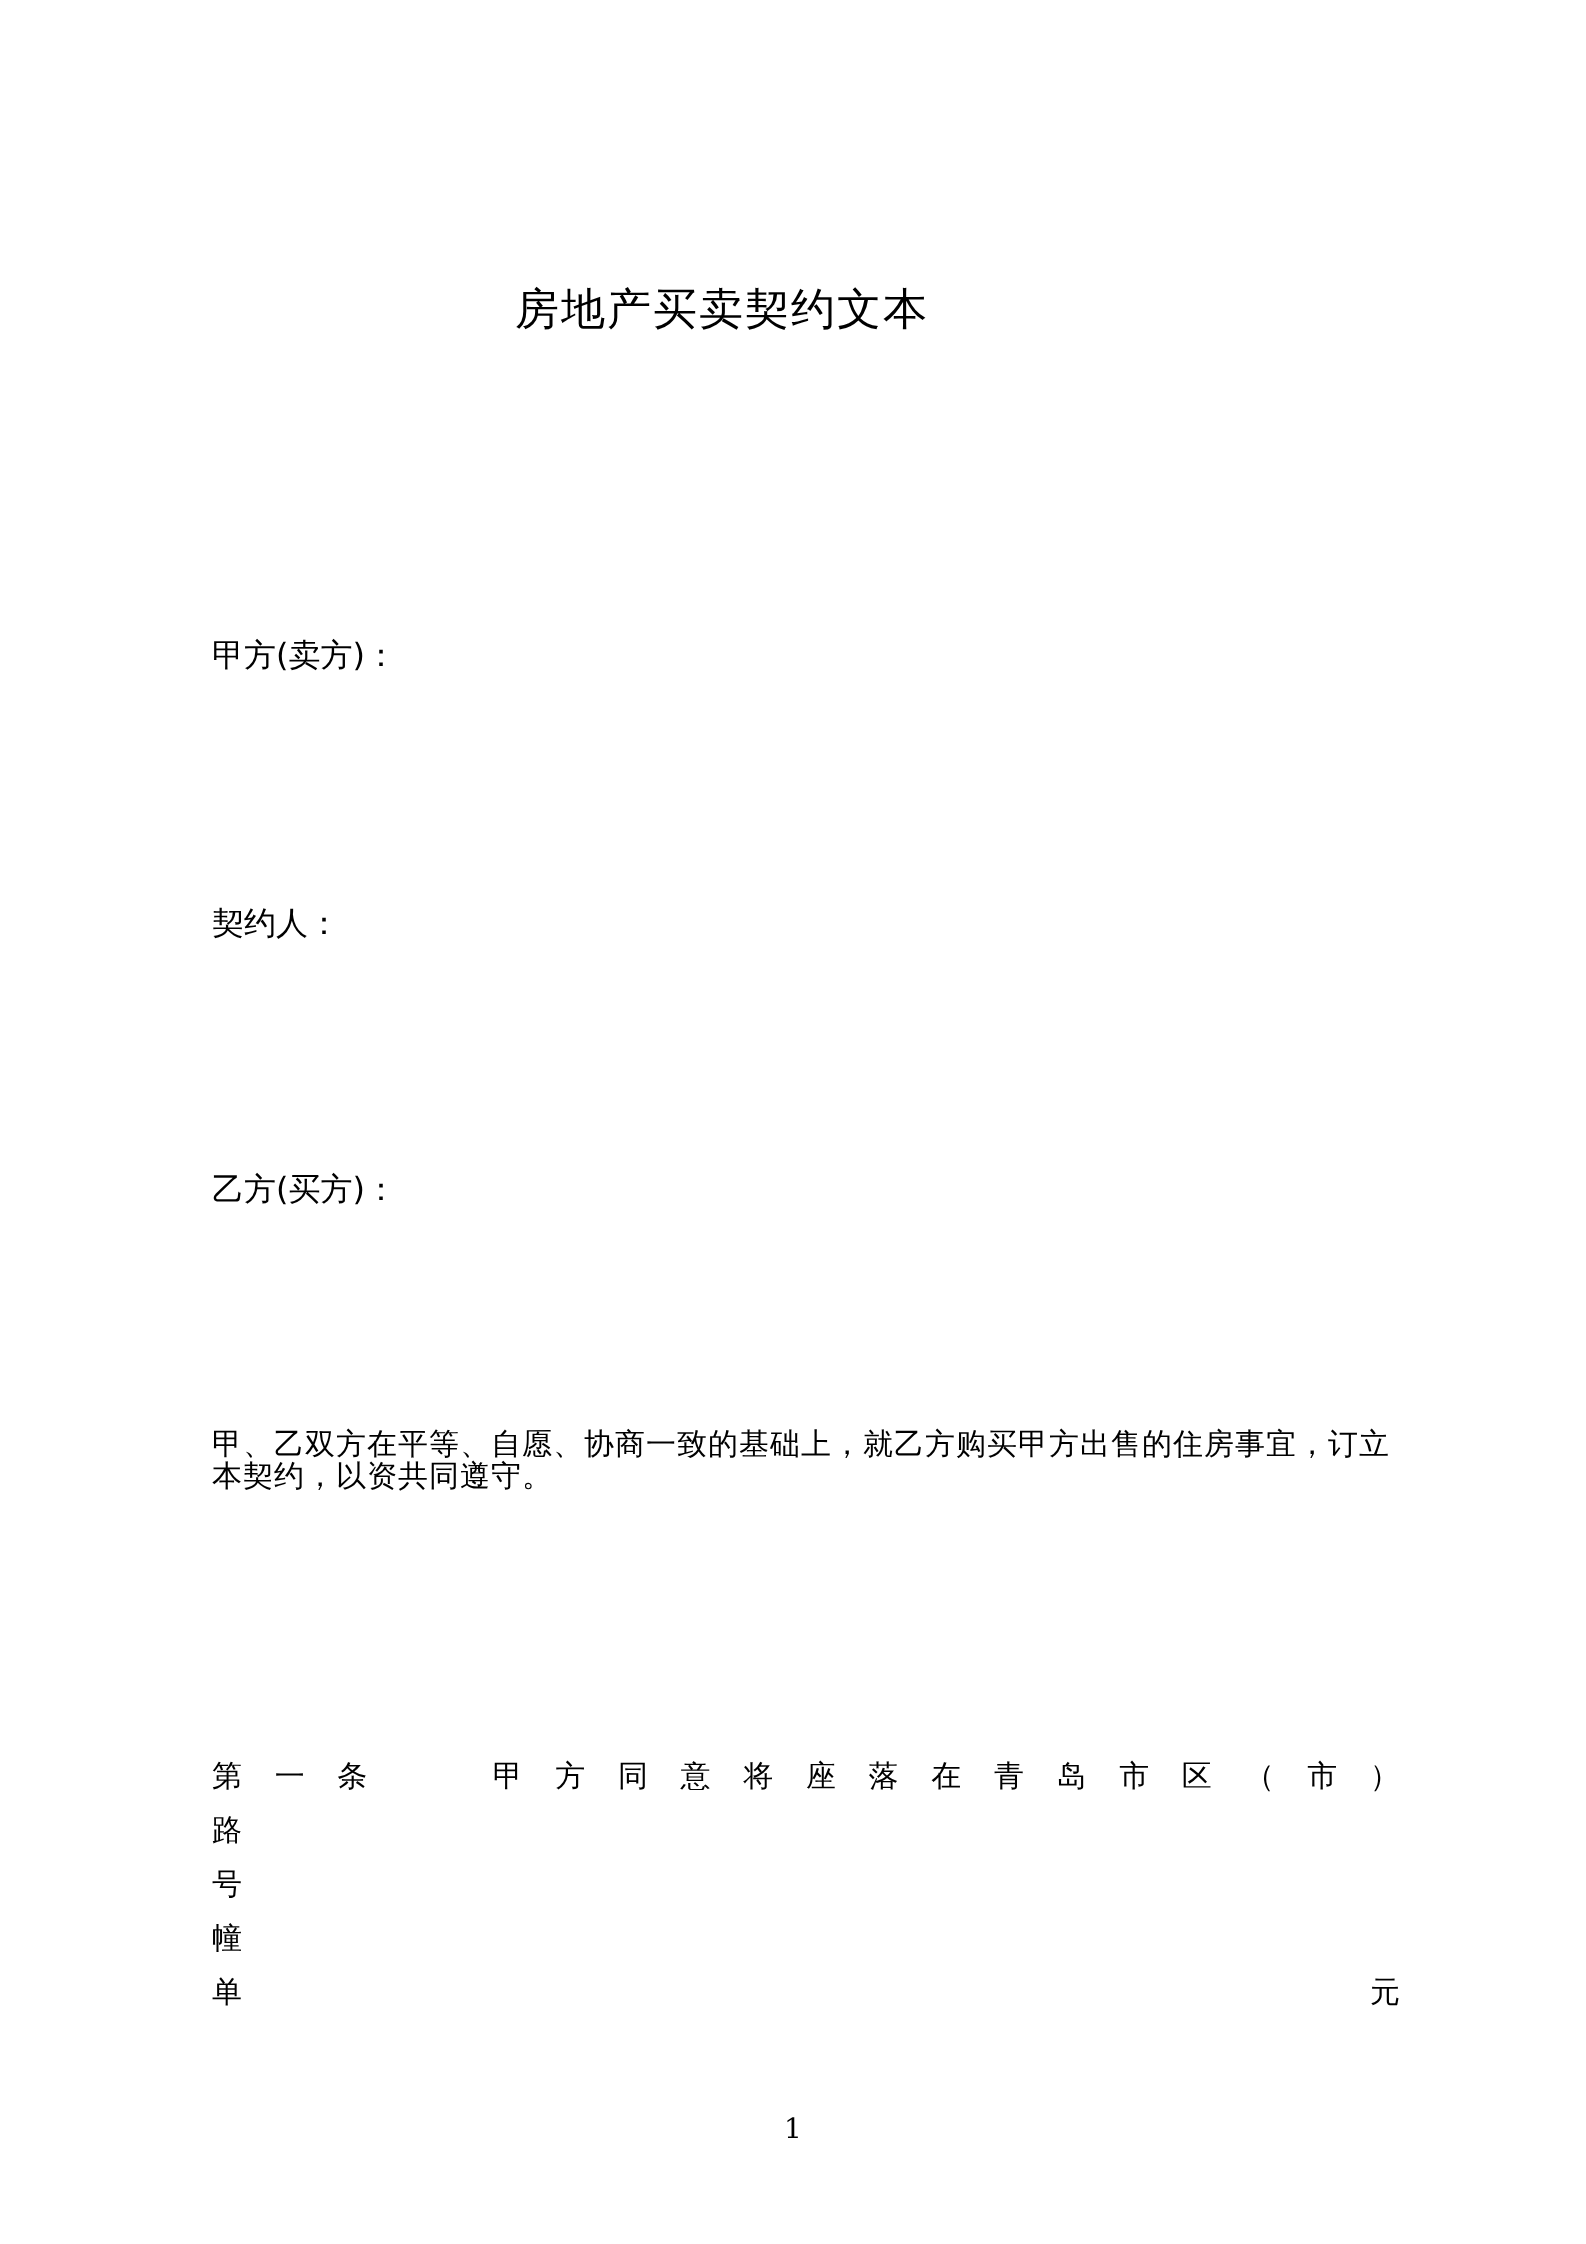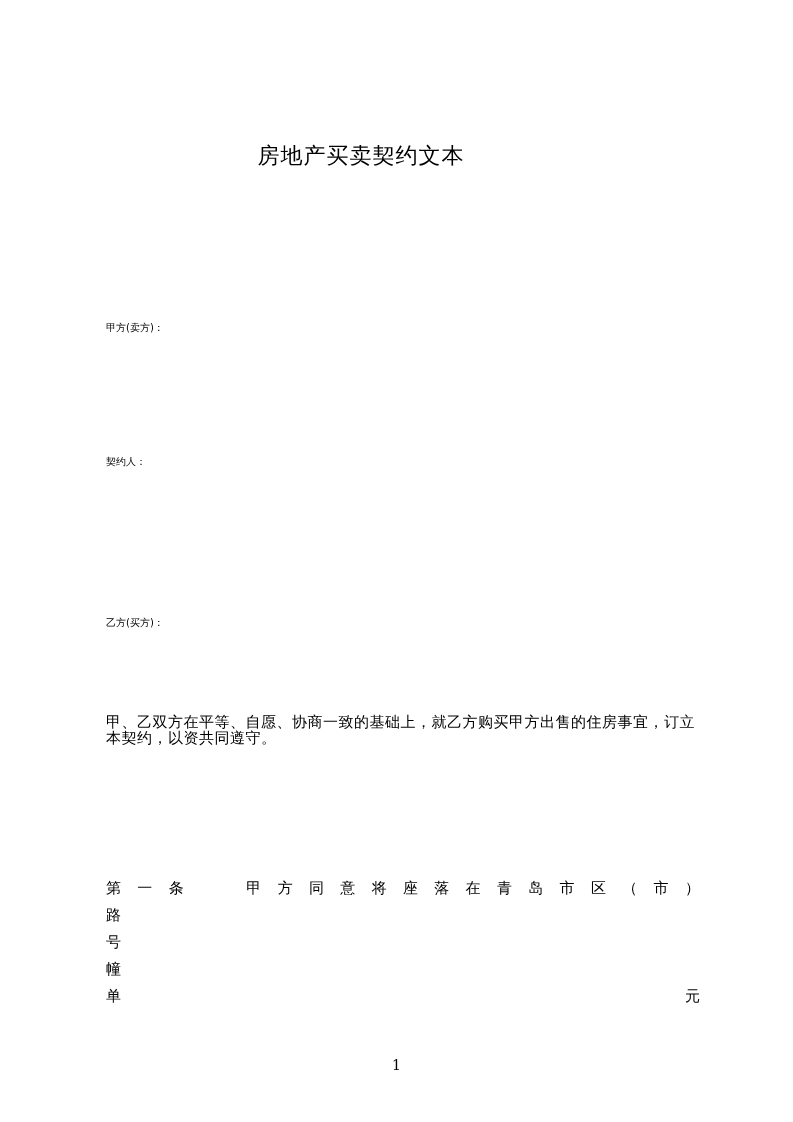--- a/index.html
+++ b/index.html
@@ -29,21 +29,21 @@
       top: 141px;
       text-align: center;
       font-size: 22px;
       line-height: 30px;
       letter-spacing: 1px;
       margin-left: 12px;
     }
     .label {
       position: absolute;
       left: 106px;
-      font-size: 10px;
+      font-size: 16px;
       line-height: 20px;
     }
     .para {
       position: absolute;
       left: 106px;
       width: 594px;
       font-size: 15px;
       line-height: 16px;
       letter-spacing: 0.5px;
     }
@@ -86,21 +86,21 @@
 <body>
 
 <div class="page">
 
   <div class="title">房地产买卖契约文本</div>
 
   <div class="label" style="top:318px;">甲方(卖方)：</div>
 
   <div class="label" style="top:452px;">契约人：</div>
 
-  <div class="label" style="top:585px;margin-top:28px;">乙方(买方)：</div>
+  <div class="label" style="top:585px;">乙方(买方)：</div>
 
   <div class="para" style="top:714px;">甲、乙双方在平等、自愿、协商一致的基础上，就乙方购买甲方出售的住房事宜，订立本契约，以资共同遵守。</div>
 
   <div class="spread-line" style="top:878px;">
     <span>第</span>
     <span>一</span>
     <span>条</span>
     <span class="gap"></span>
     <span>甲</span>
     <span>方</span>

